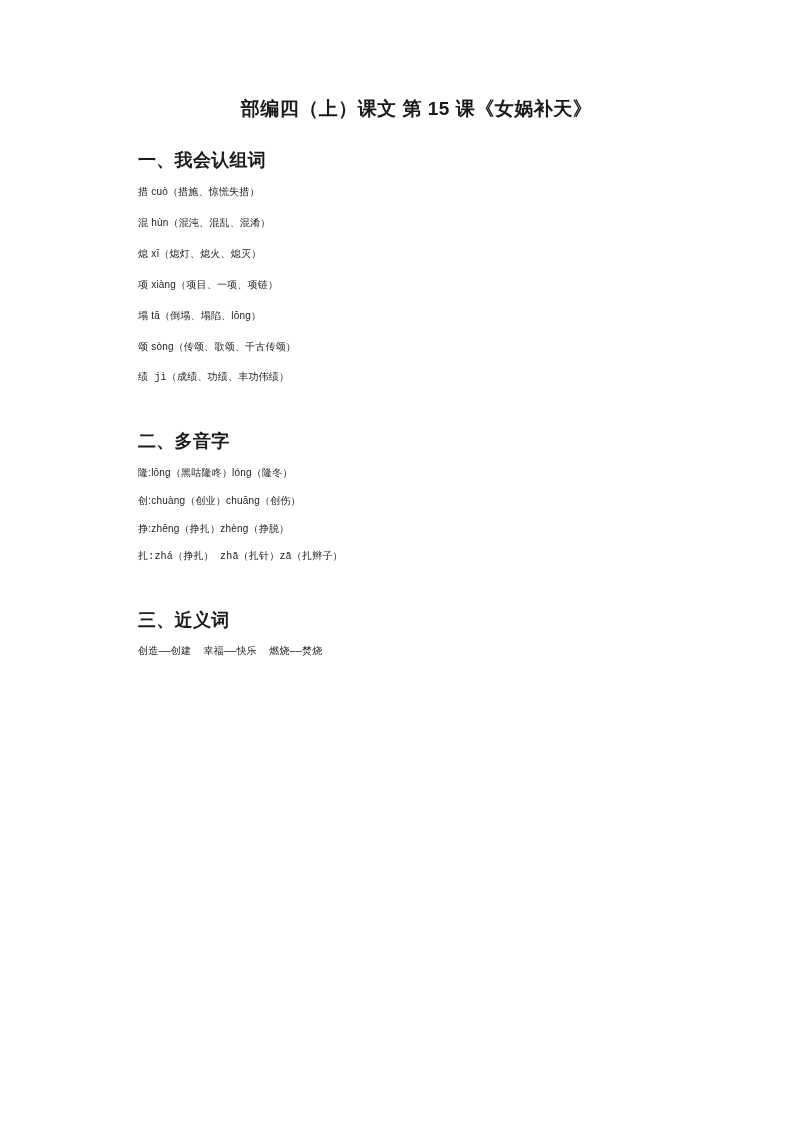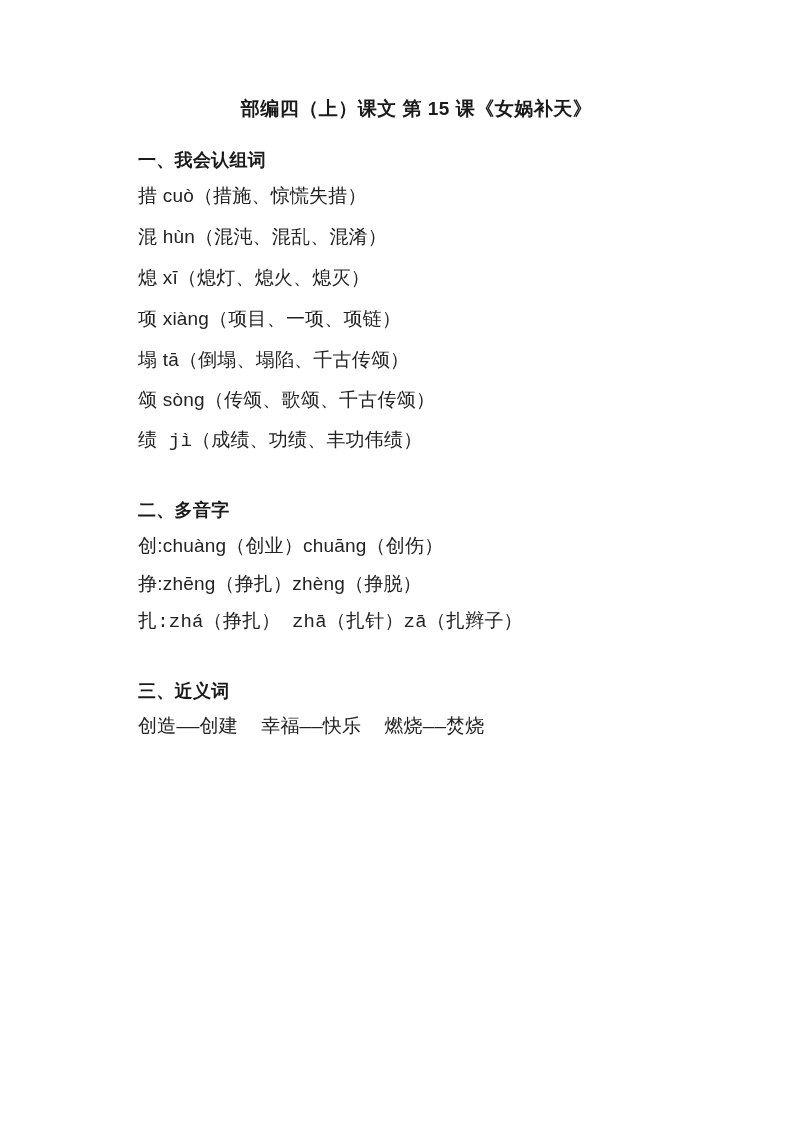--- a/index.html
+++ b/index.html
@@ -38,21 +38,21 @@
     margin-top: 46px;
   }
   .section-heading {
     font-size: 18px;
     font-weight: bold;
     color: #1a1a1a;
     margin: 0 0 14px 0;
     letter-spacing: 0.3px;
   }
   .line {
-    font-size: 19px;
+    font-size: 10px;
     line-height: 1.1;
     color: #222222;
     margin: 0 0 20px 0;
     letter-spacing: 0.2px;
     white-space: pre-wrap;
   }
   .line.tight {
     margin-bottom: 17px;
   }
   .line:last-child {
@@ -66,27 +66,28 @@
 <div class="page">
 
   <h1 class="doc-title">部编四（上）课文  第 15 课《女娲补天》</h1>
 
   <div class="section">
     <div class="section-heading">一、我会认组词</div>
     <p class="line">措 cuò（措施、惊慌失措）</p>
     <p class="line">混 hùn（混沌、混乱、混淆）</p>
     <p class="line">熄 xī（熄灯、熄火、熄灭）</p>
     <p class="line">项 xiàng（项目、一项、项链）</p>
-    <p class="line">塌 tā（倒塌、塌陷、千古传颂）</p>
+    <p class="line">塌 tā（倒塌、塌陷、lōng）</p>
     <p class="line">颂 sòng（传颂、歌颂、千古传颂）</p>
     <p class="line">绩 jì（成绩、功绩、丰功伟绩）</p>
   </div>
 
   <div class="section gap-big">
     <div class="section-heading">二、多音字</div>
+    <p class="line tight">隆:lōng（黑咕隆咚）lóng（隆冬）</p>
     <p class="line tight">创:chuàng（创业）chuāng（创伤）</p>
     <p class="line tight">挣:zhēng（挣扎）zhèng（挣脱）</p>
     <p class="line tight">扎:zhá（挣扎） zhā（扎针）zā（扎辫子）</p>
   </div>
 
   <div class="section gap-big">
     <div class="section-heading">三、近义词</div>
     <p class="line">创造——创建  幸福——快乐  燃烧——焚烧</p>
   </div>
 

